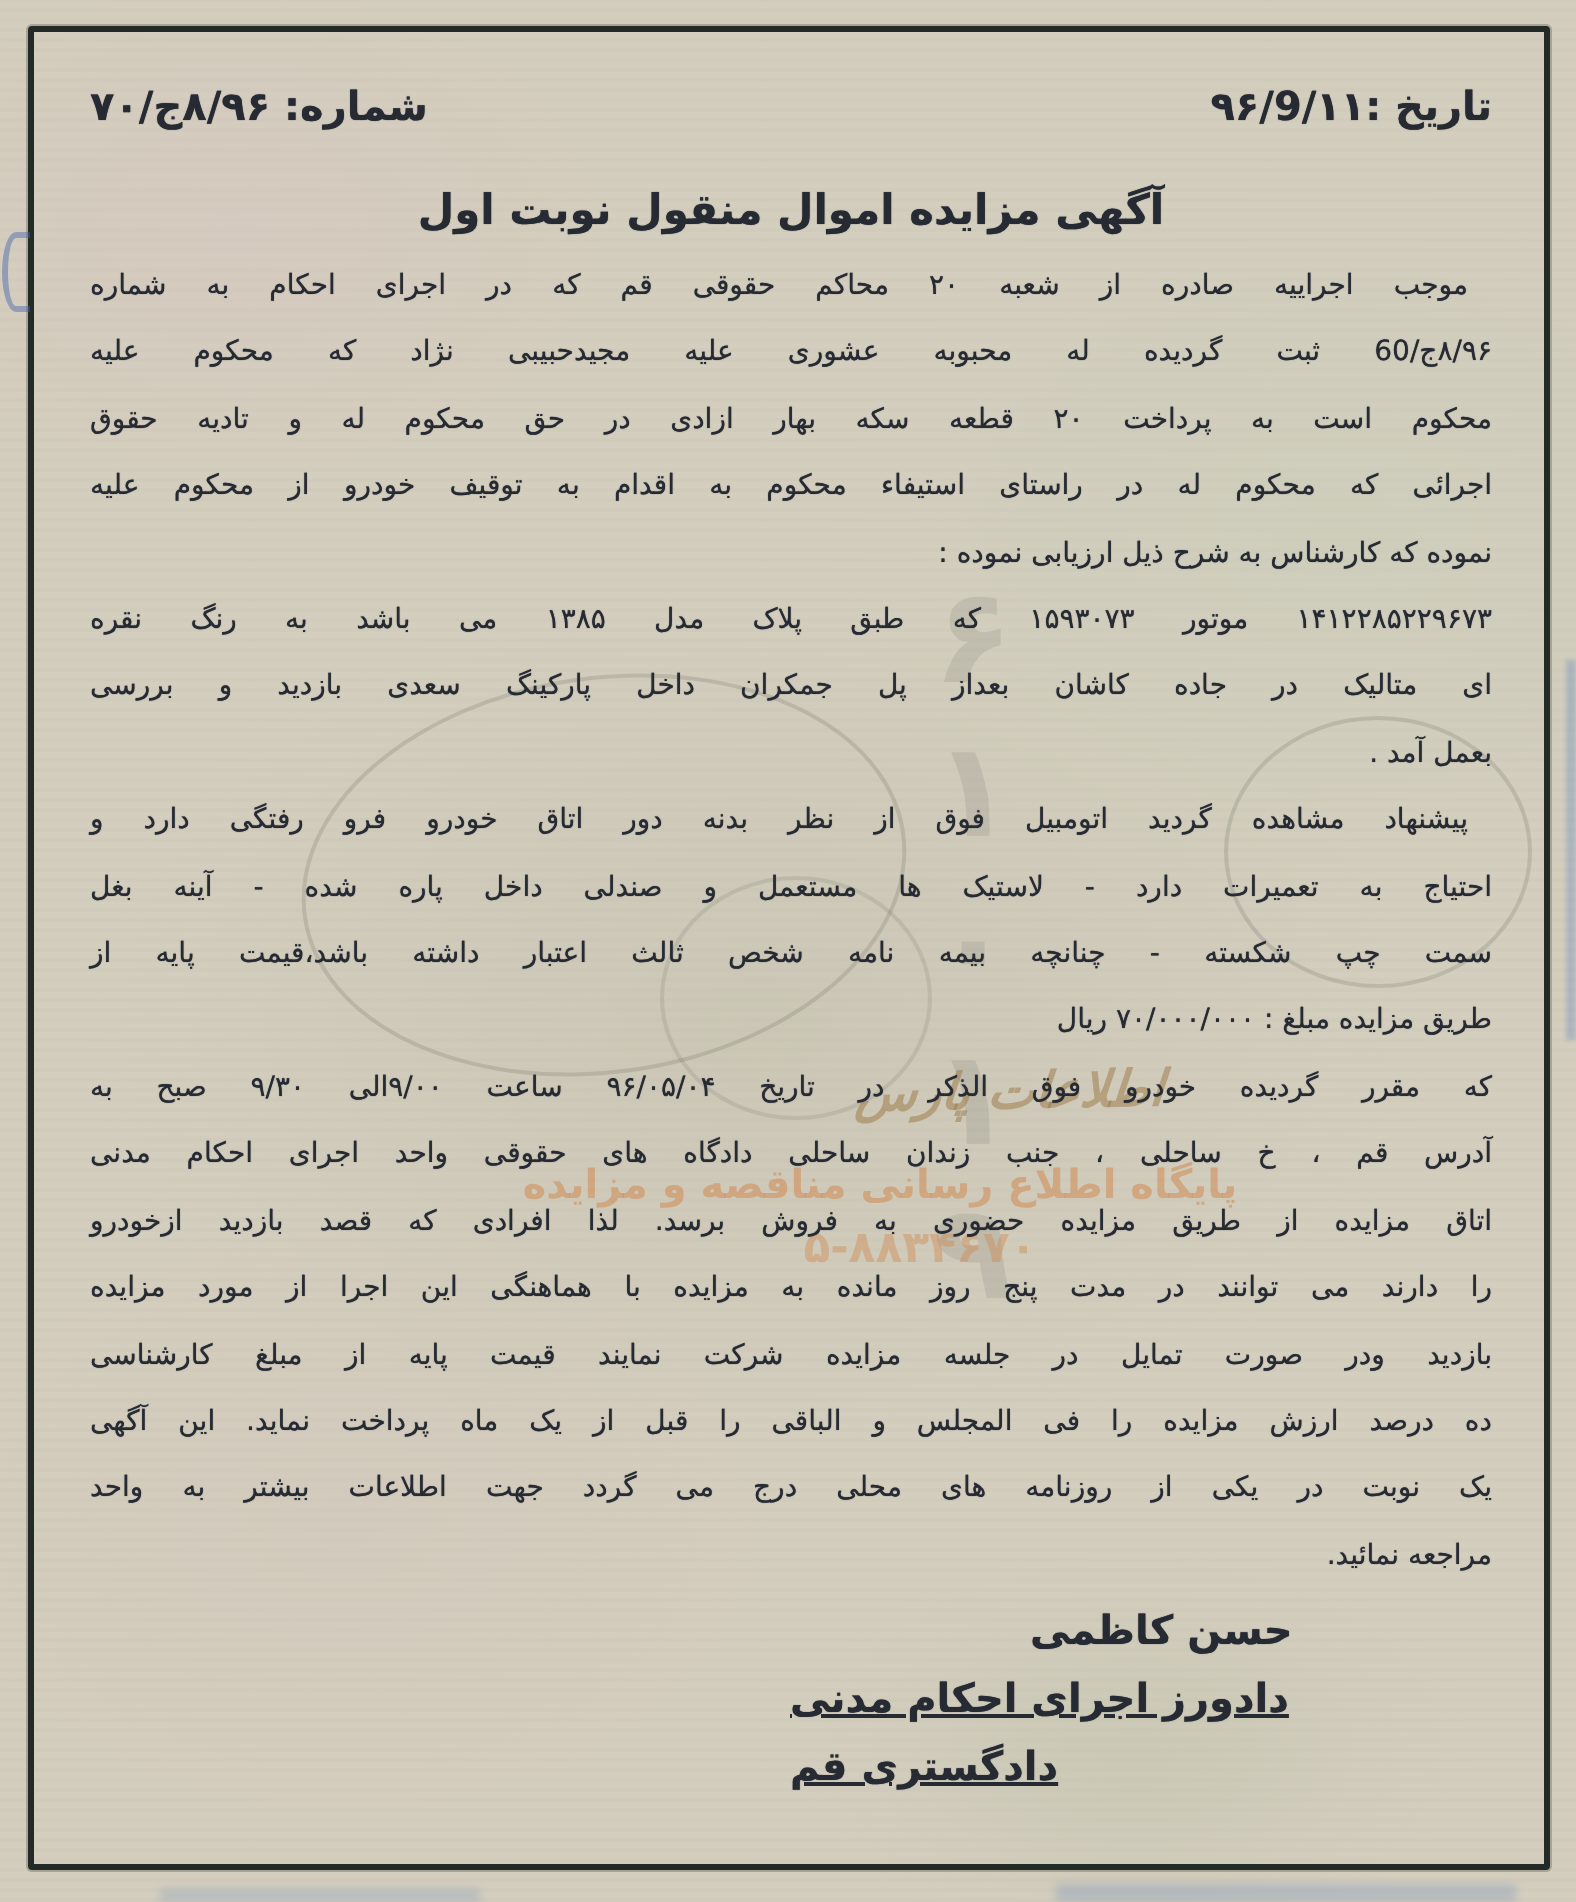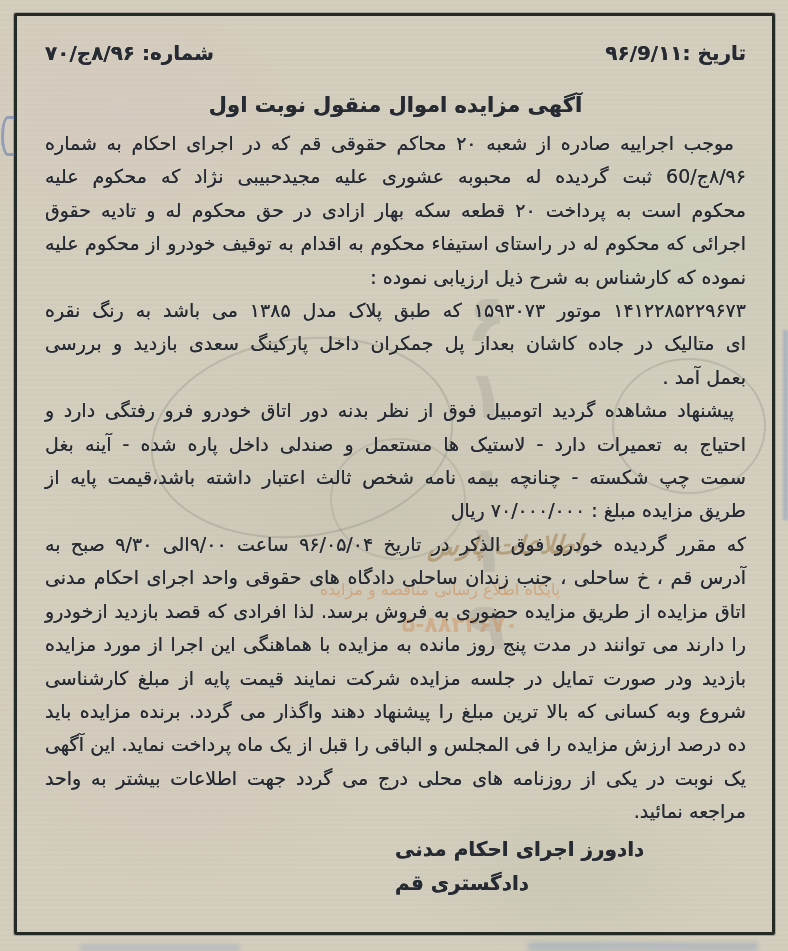--- a/index.html
+++ b/index.html
@@ -34,50 +34,50 @@
   .hdr{
     display:flex;justify-content:space-between;align-items:baseline;
     font-weight:bold;font-size:20px;line-height:30px;
   }
   .title{
     text-align:center;font-weight:bold;font-size:21px;line-height:30px;
     margin-top:22px;
   }
   .body-lines{
     margin-top:7px;
-    font-size:19px;line-height:33.4px;
+    font-size:14px;line-height:33.4px;
   }
   .ln{
     text-align:justify;text-align-last:justify;
   }
   .ln.short{ text-align:right;text-align-last:right; }
   .ln.ind{ padding-right:12px; }
   .sig{ margin-top:3px;font-weight:bold;font-size:20px;line-height:34px; }
   .sig .name{ text-align:left;direction:rtl;padding-left:0;margin-right:auto;width:fit-content;margin-left:470px;}
-  .sig .role{ text-align:left;direction:rtl;width:fit-content;margin-left:350px;margin-right:auto;}
+  .sig .role{ text-align:left;direction:rtl;width:fit-content;margin-left:350px;margin-right:auto;text-decoration:underline;}
   
   .wm{ position:absolute;z-index:1;pointer-events:none; }
   .wm-circle{ border:2px solid rgba(95,100,88,.20);border-radius:50%; }
   .wm-c1{ left:150px;top:338px;width:300px;height:195px;transform:rotate(-8deg); }
   .wm-c2{ left:612px;top:358px;width:150px;height:132px; }
   .wm-c3{ left:330px;top:438px;width:132px;height:118px;border-color:rgba(95,100,88,.15); }
   .wm-digits{
     left:455px;top:280px;width:70px;height:220px;
     font-size:66px;font-weight:bold;letter-spacing:10px;
     color:rgba(110,112,104,.17);
     writing-mode:vertical-rl;text-orientation:upright;
   }
   .wm-script{
     left:300px;top:531px;width:410px;text-align:center;direction:rtl;
     font-size:25px;font-style:italic;font-weight:bold;
     color:rgba(152,116,62,.48);transform:skewX(-6deg) rotate(-1deg);
   }
   .wm-portal{
     left:230px;top:580px;width:420px;text-align:center;direction:rtl;
-    font-size:16px;font-weight:normal;color:rgba(207,132,72,.50);
+    font-size:20px;font-weight:bold;color:rgba(207,132,72,.50);
   }
   .wm-phone{
     left:340px;top:612px;width:240px;text-align:center;direction:rtl;
     font-size:22px;font-weight:bold;letter-spacing:1px;
     color:rgba(207,132,72,.40);
   }
   
   .edge{ position:absolute;z-index:3;pointer-events:none; }
   .edge-right{ right:0;top:330px;width:5px;height:190px;background:rgba(91,130,192,.32);filter:blur(1px); }
   .edge-left{ left:1px;top:116px;width:11px;height:34px;border:3px solid rgba(70,100,170,.45);border-right:none;border-radius:50% 0 0 50%; }
@@ -119,27 +119,27 @@
           <div class="ln short">بعمل آمد .</div>
           <div class="ln ind">پیشنهاد مشاهده گردید اتومبیل فوق از نظر بدنه دور اتاق خودرو فرو رفتگی دارد و</div>
           <div class="ln">احتیاج به تعمیرات دارد - لاستیک ها مستعمل و صندلی داخل پاره شده - آینه بغل</div>
           <div class="ln">سمت چپ شکسته - چنانچه بیمه نامه شخص ثالث اعتبار داشته باشد،قیمت پایه از</div>
           <div class="ln short">طریق مزایده مبلغ : ۷۰/۰۰۰/۰۰۰ ریال</div>
           <div class="ln">که مقرر گردیده خودرو فوق الذکر در تاریخ ۹۶/۰۵/۰۴ ساعت ۹/۰۰الی ۹/۳۰ صبح به</div>
           <div class="ln">آدرس قم ، خ ساحلی ، جنب زندان ساحلی دادگاه های حقوقی واحد اجرای احکام مدنی</div>
           <div class="ln">اتاق مزایده از طریق مزایده حضوری به فروش برسد. لذا افرادی که قصد بازدید ازخودرو</div>
           <div class="ln">را دارند می توانند در مدت پنج روز مانده به مزایده با هماهنگی این اجرا از مورد مزایده</div>
           <div class="ln">بازدید ودر صورت تمایل در جلسه مزایده شرکت نمایند قیمت پایه از مبلغ کارشناسی</div>
-          <div class="ln">شروع وبه کسانی که بالا ترین مبلغ را پیشنهاد دهند واگذار می گردد. برنده مزایده باید</div>
           <div class="ln">ده درصد ارزش مزایده را فی المجلس و الباقی را قبل از یک ماه پرداخت نماید. این آگهی</div>
           <div class="ln">یک نوبت در یکی از روزنامه های محلی درج می گردد جهت اطلاعات بیشتر به واحد</div>
           <div class="ln short">مراجعه نمائید.</div>
         </div>
 
       <div class="sig">
+        <div class="name">حسن کاظمی</div>
         <div class="role">دادورز اجرای احکام مدنی دادگستری قم</div>
       </div>
 
     </div>
   </div>
 
   <div class="edge edge-right"></div>
   <div class="edge edge-left"></div>
   <div class="edge edge-bl"></div>
   <div class="edge edge-br"></div>

